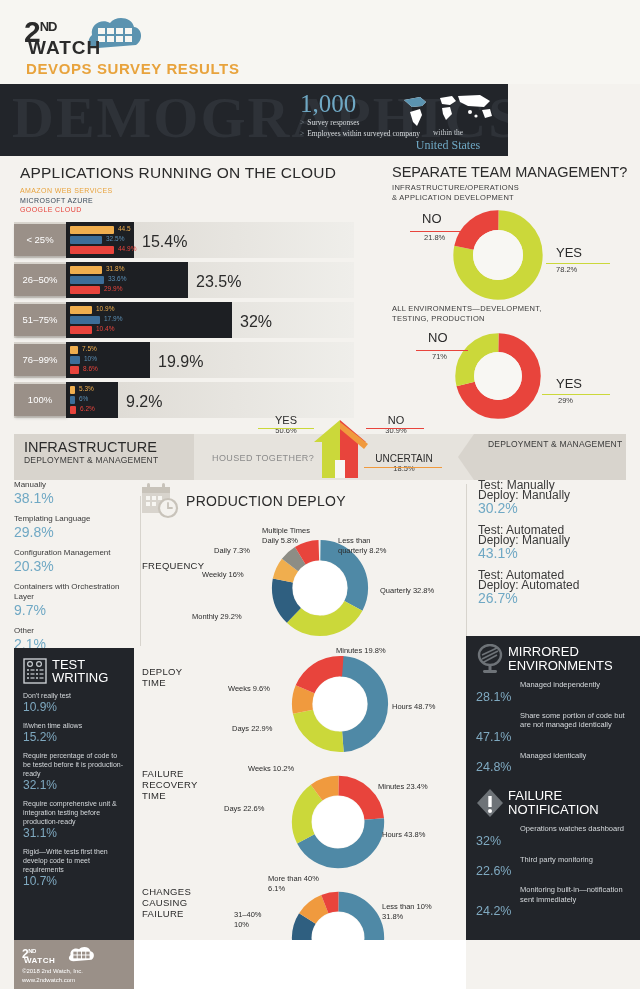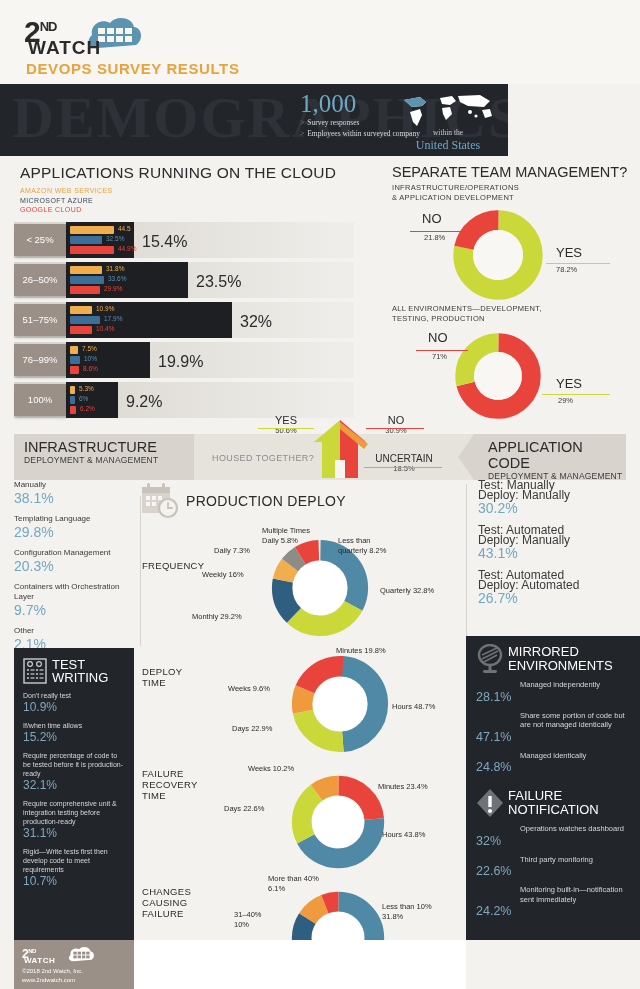--- a/index.html
+++ b/index.html
@@ -359,21 +359,20 @@
       <div style="padding:5px 0 0 10px">
         <div class="hb-title">INFRASTRUCTURE</div>
         <div class="hb-sub">DEPLOYMENT &amp; MANAGEMENT</div>
       </div>
     </div>
     <div class="hb-arrow" style="left:194px;border-left:16px solid #d8d4cd;"></div>
     <div class="hb-mid"></div>
     <div class="hb-arrow" style="left:458px;border-right:16px solid #d8d4cd;"></div>
     <div class="hb-right">
       <div style="padding:5px 0 0 14px">
-        <div class="hb-title">APPLICATION CODE</div>
         <div class="hb-sub">DEPLOYMENT &amp; MANAGEMENT</div>
       </div>
     </div>
     <div class="hb-center-lab" style="left:212px;top:19px">HOUSED TOGETHER?</div>
 
     <svg style="position:absolute;left:310px;top:-18px" width="60" height="64" viewBox="0 0 60 64">
       <path d="M30 4 L4 26 L12 26 L12 62 L30 62 Z" fill="#cbd83a"></path>
       <path d="M30 4 L56 26 L48 26 L48 62 L30 62 Z" fill="#e8443c"></path>
       <path d="M30 6 L58 28 L54 33 L30 13 Z" fill="#f09a3e"></path>
       <rect x="25" y="44" width="10" height="18" fill="#f7f6f2"></rect>

